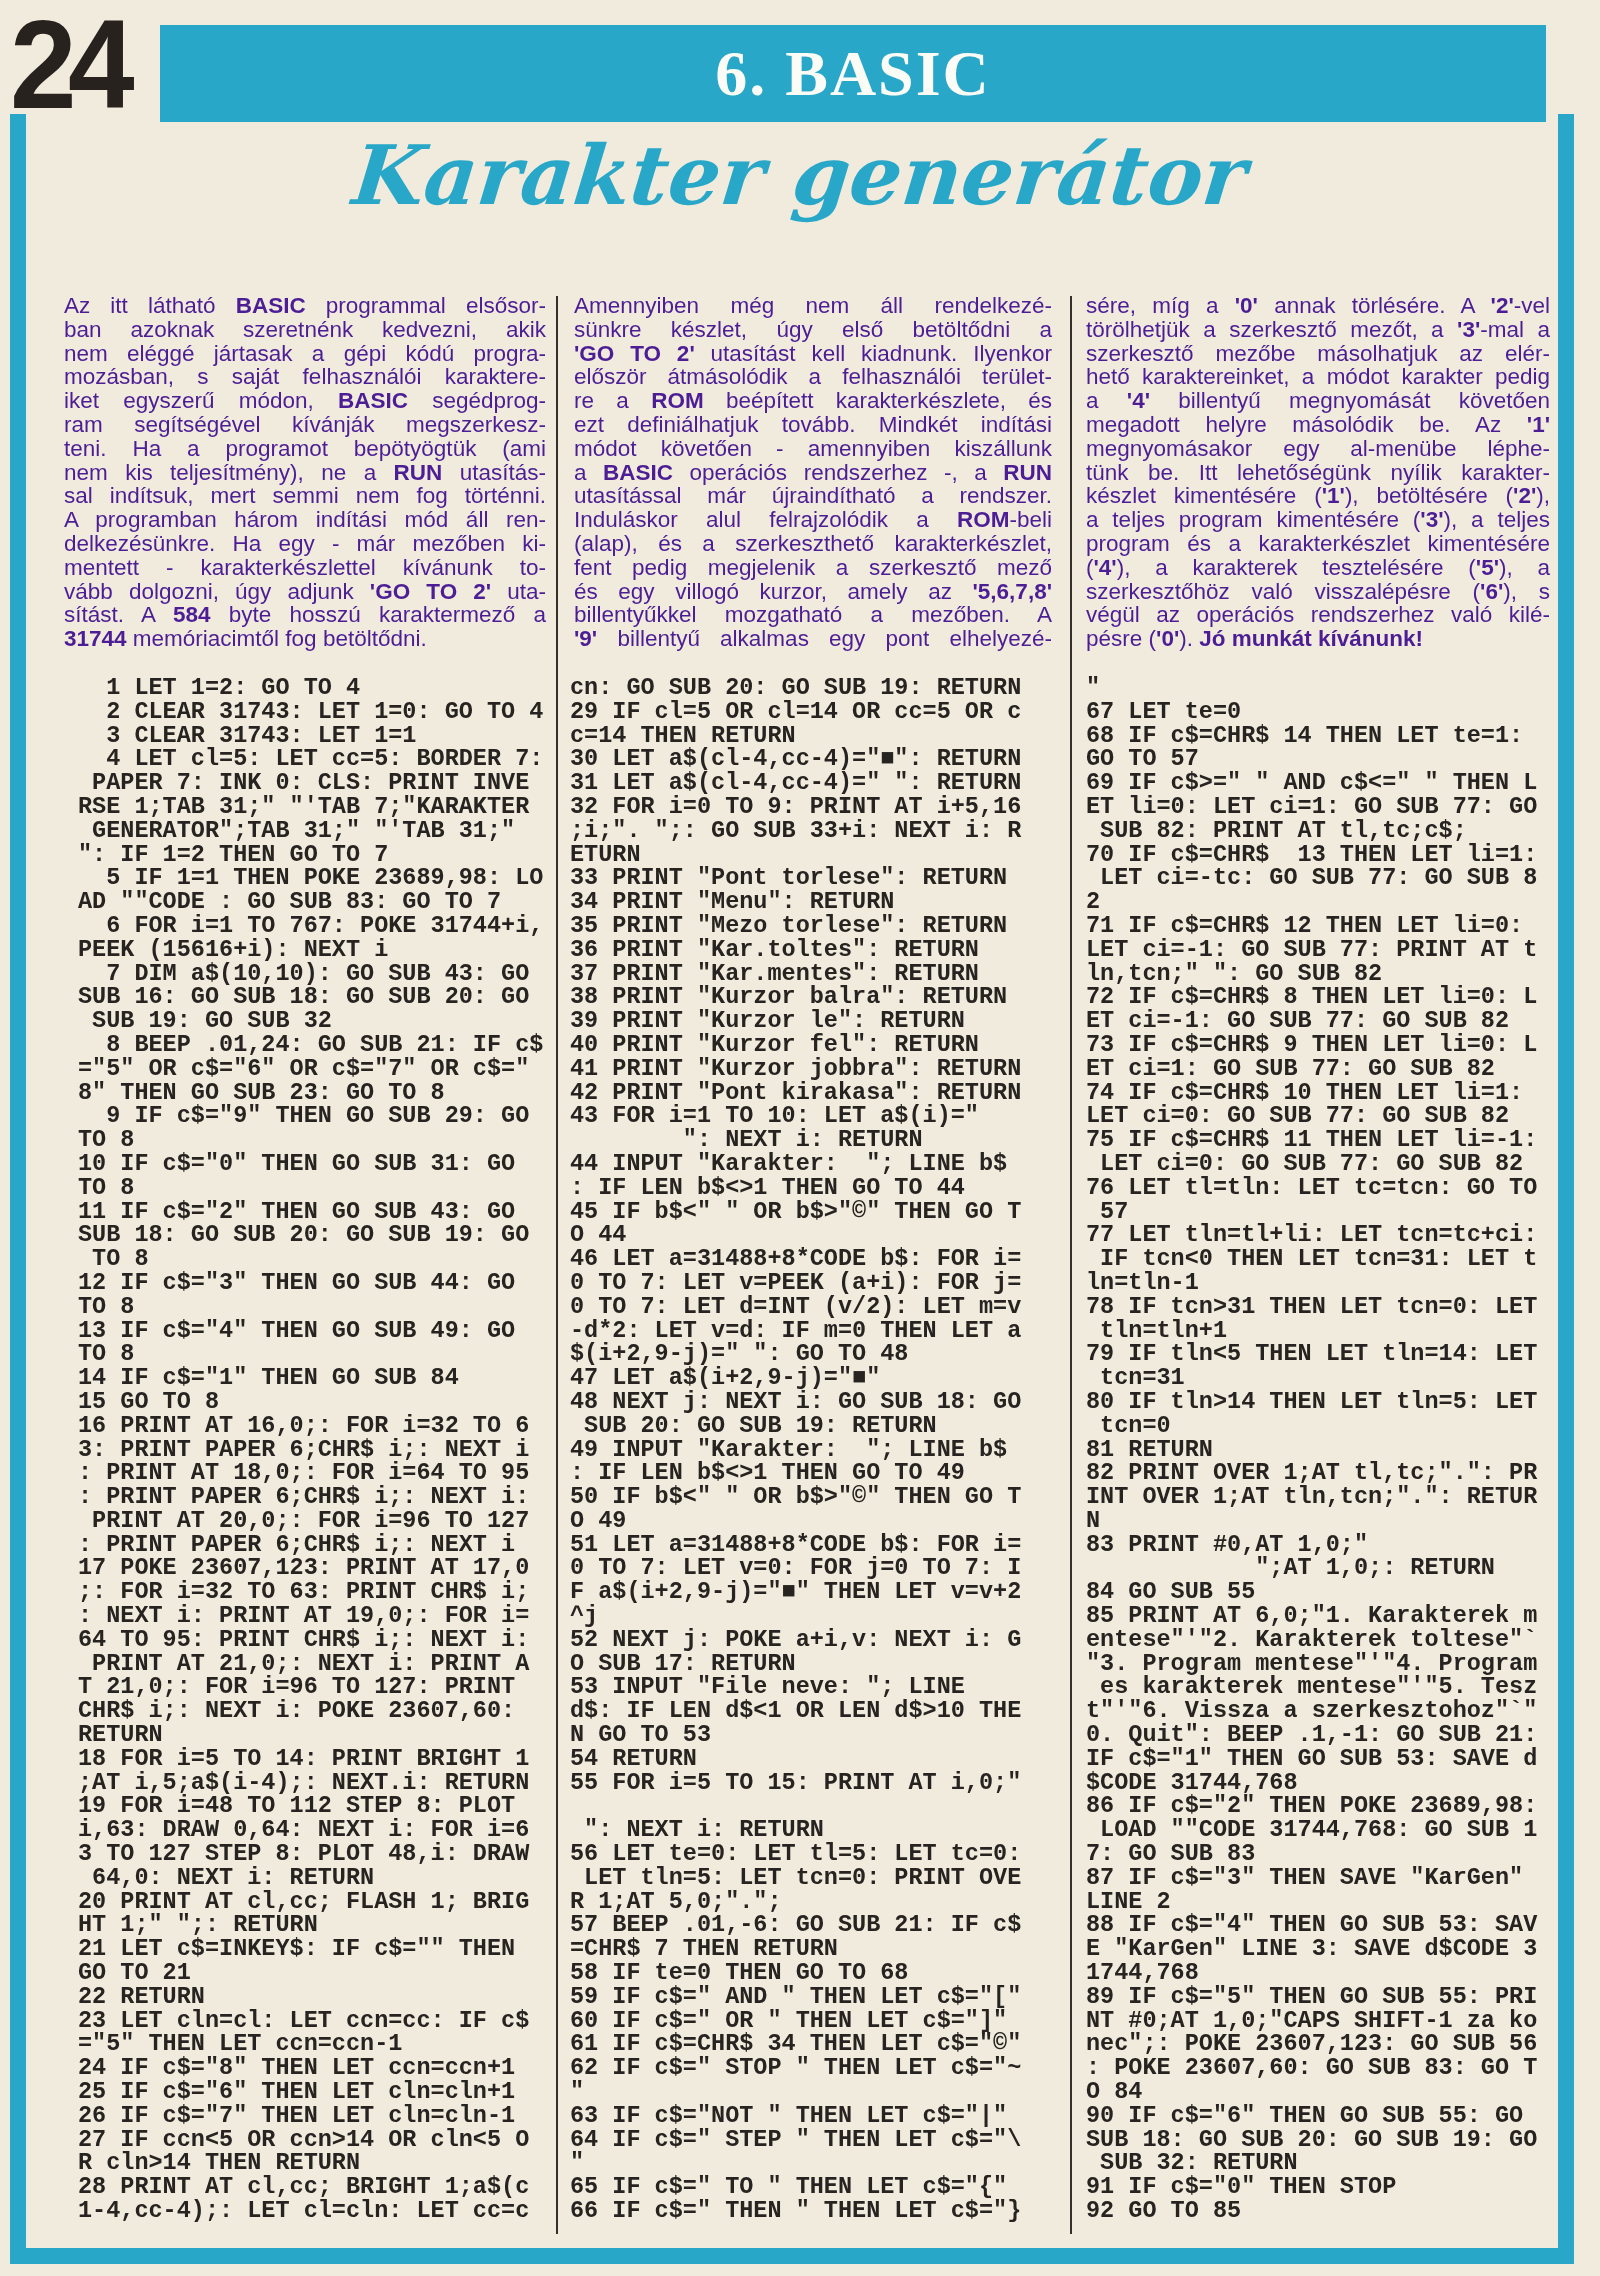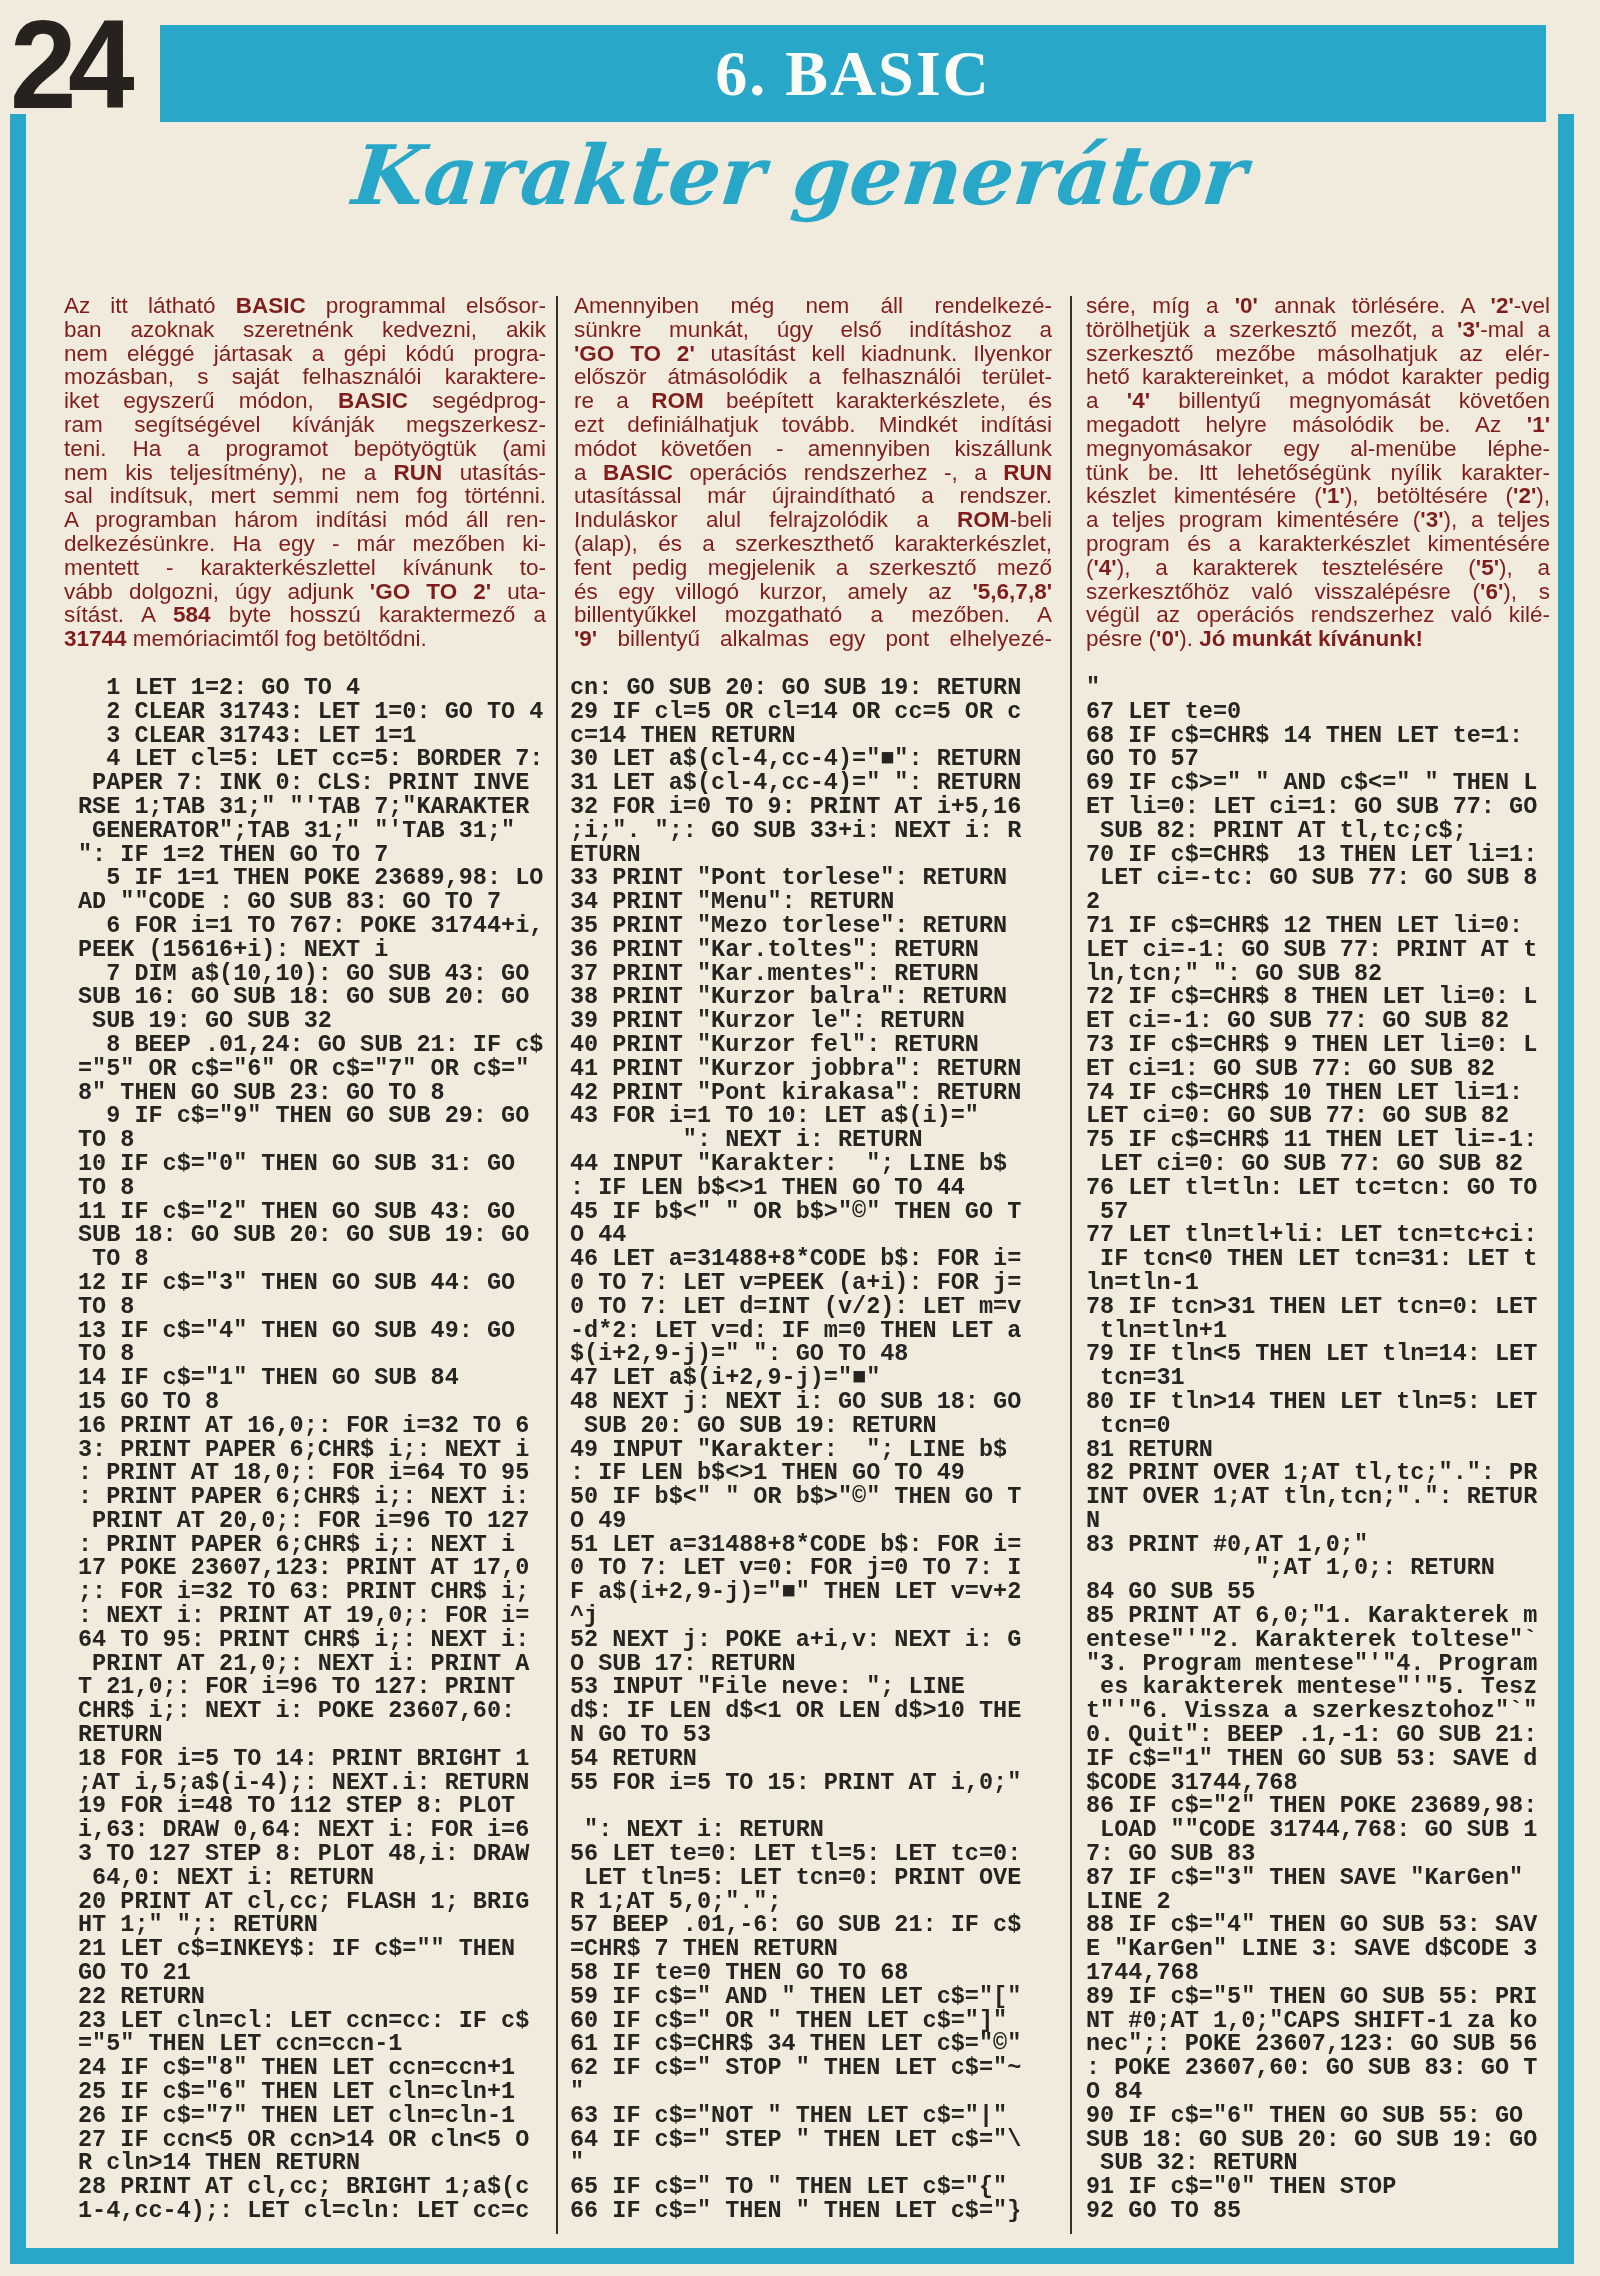--- a/index.html
+++ b/index.html
@@ -48,21 +48,21 @@
   .bar-bottom{left:10px;top:2248px;width:1564px;height:16px;}
   .rule{
     position:absolute;top:296px;width:2px;height:1938px;
     background:#35302a;
   }
   .rule-1{left:556px;}
   .rule-2{left:1070px;}
   .intro-col{
     position:absolute;top:294px;
     font-size:22.5px;line-height:23.8px;
-    color:#7f1d1d;
+    color:#4c1d95;
     font-family:"Liberation Sans",sans-serif;
   }
   .intro-col-1{left:64px;width:482px;}
   .intro-col-2{left:574px;width:478px;}
   .intro-col-3{left:1086px;width:464px;}
   .intro-line{text-align:justify;text-align-last:justify;}
   .no-just-last .intro-line:last-child{text-align-last:left;}
   .code-col{
     position:absolute;top:676px;
     font-family:"Liberation Mono",monospace;
@@ -107,21 +107,21 @@
       <div class="intro-line">sal indítsuk, mert semmi nem fog történni.</div>
       <div class="intro-line">A programban három indítási mód áll ren-</div>
       <div class="intro-line">delkezésünkre. Ha egy - már mezőben ki-</div>
       <div class="intro-line">mentett - karakterkészlettel kívánunk to-</div>
       <div class="intro-line">vább dolgozni, úgy adjunk <b>'GO TO 2'</b> uta-</div>
       <div class="intro-line">sítást. A <b>584</b> byte hosszú karaktermező a</div>
       <div class="intro-line"><b>31744</b> memóriacimtől fog betöltődni.</div>
     </div>
   <div class="intro-col intro-col-2">
       <div class="intro-line">Amennyiben még nem áll rendelkezé-</div>
-      <div class="intro-line">sünkre munkát, úgy első indításhoz a</div>
+      <div class="intro-line">sünkre készlet, úgy első betöltődni a</div>
       <div class="intro-line"><b>'GO TO 2'</b> utasítást kell kiadnunk. Ilyenkor</div>
       <div class="intro-line">először átmásolódik a felhasználói terület-</div>
       <div class="intro-line">re a <b>ROM</b> beépített karakterkészlete, és</div>
       <div class="intro-line">ezt definiálhatjuk tovább. Mindkét indítási</div>
       <div class="intro-line">módot követően - amennyiben kiszállunk</div>
       <div class="intro-line">a <b>BASIC</b> operációs rendszerhez -, a <b>RUN</b></div>
       <div class="intro-line">utasítással már újraindítható a rendszer.</div>
       <div class="intro-line">Induláskor alul felrajzolódik a <b>ROM</b>-beli</div>
       <div class="intro-line">(alap), és a szerkeszthető karakterkészlet,</div>
       <div class="intro-line">fent pedig megjelenik a szerkesztő mező</div>

